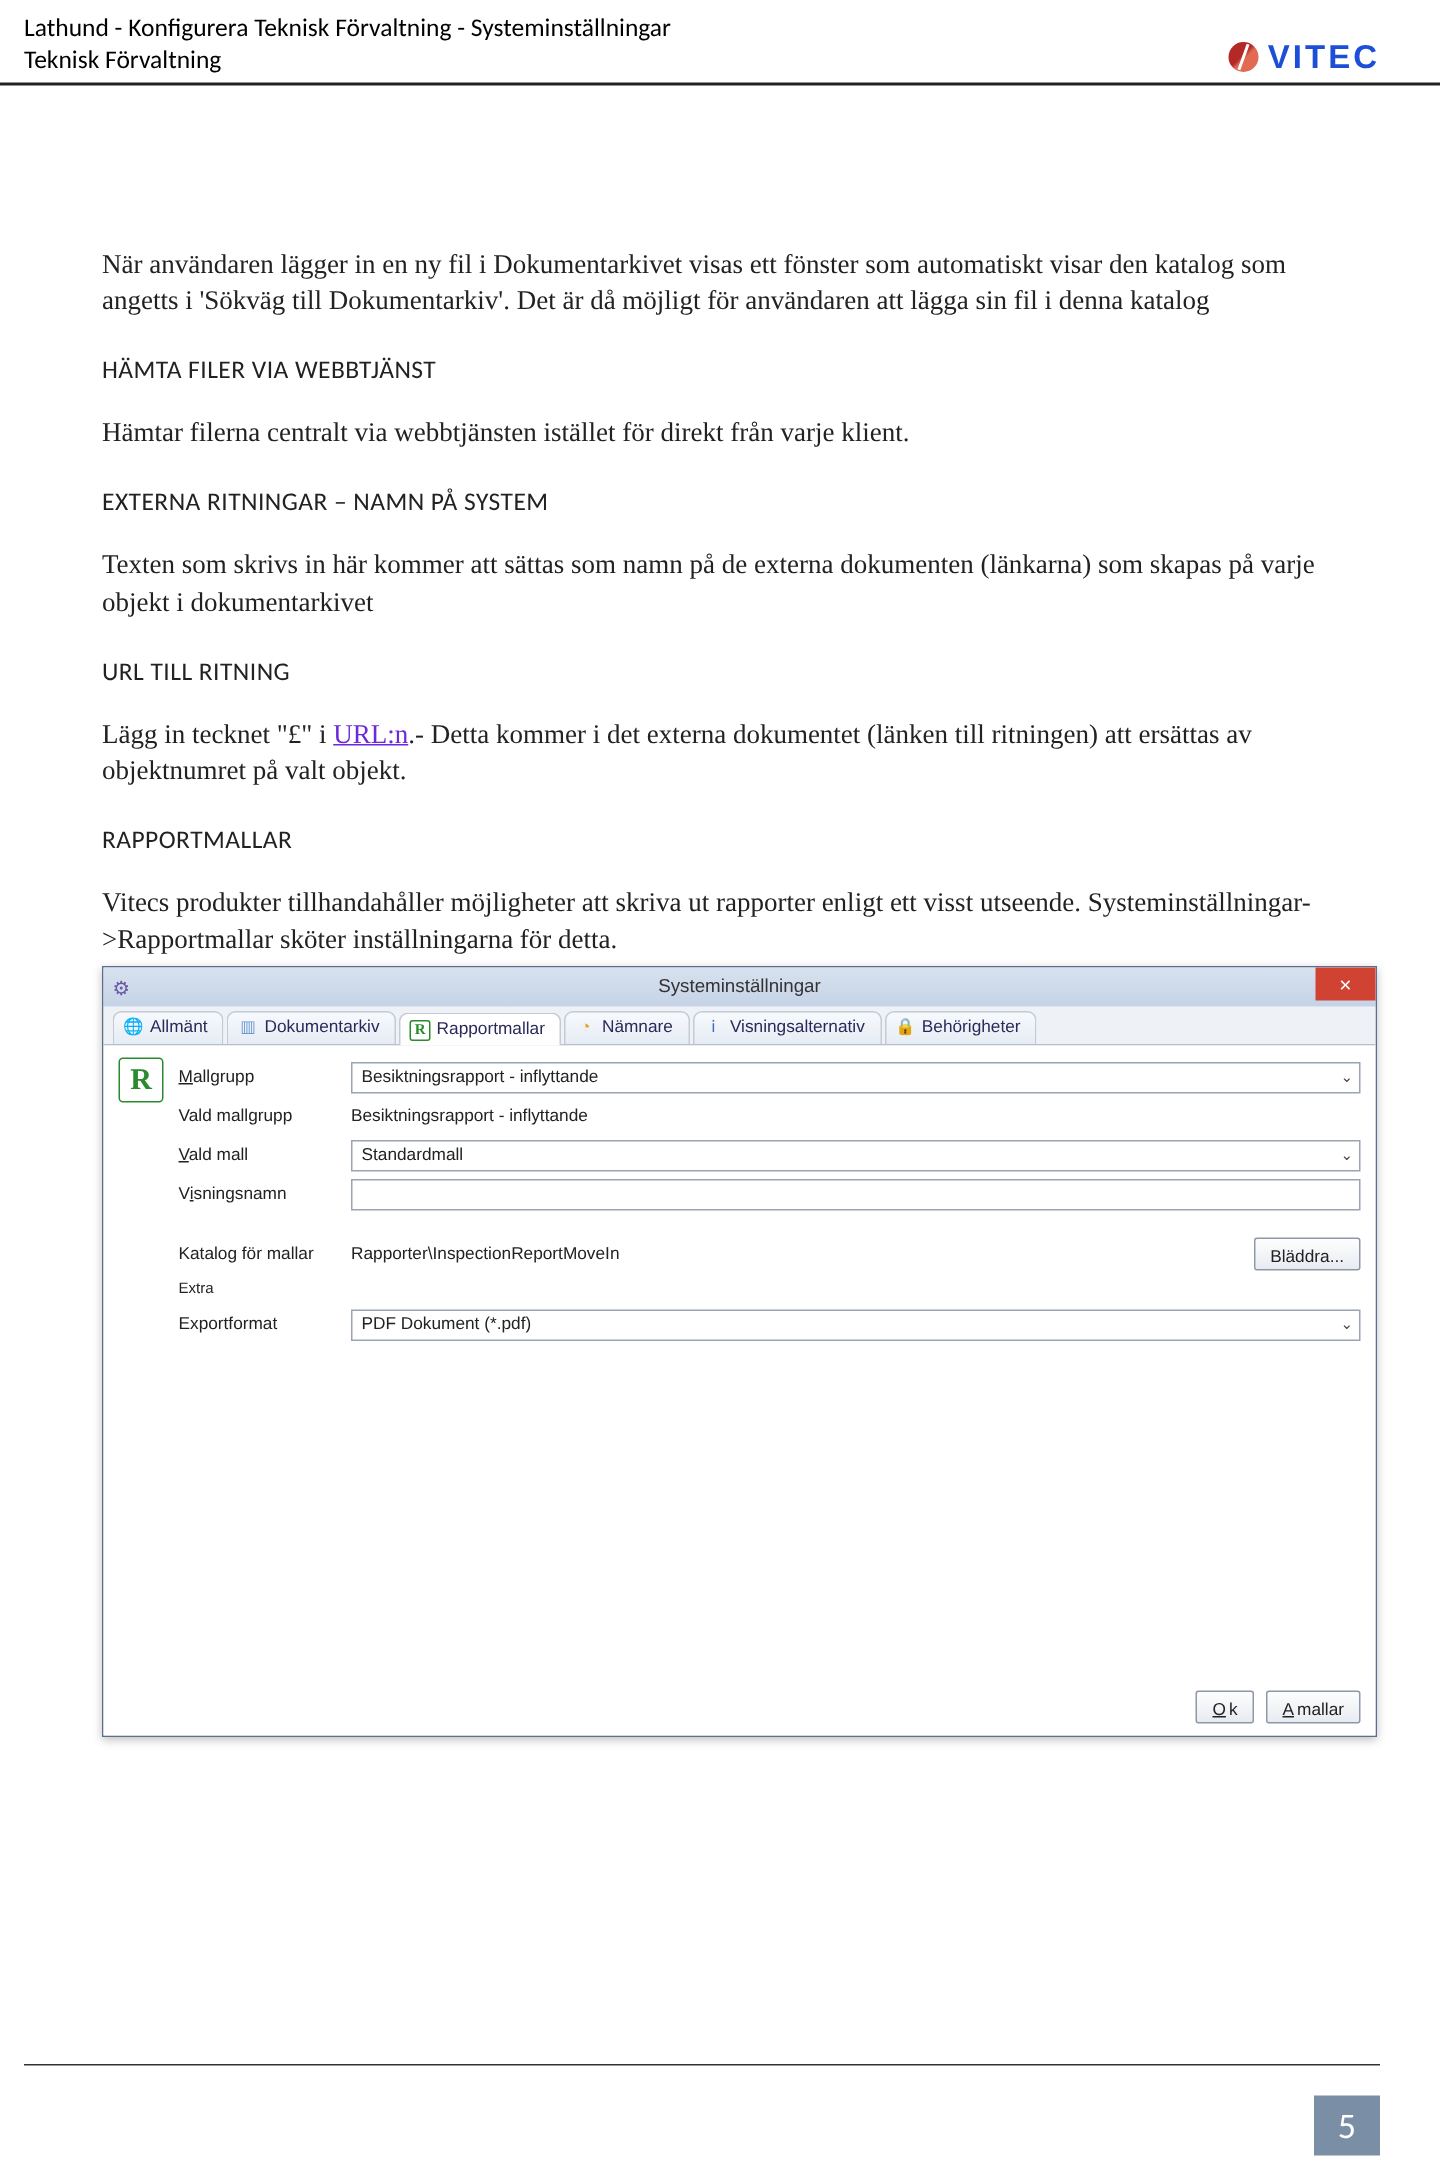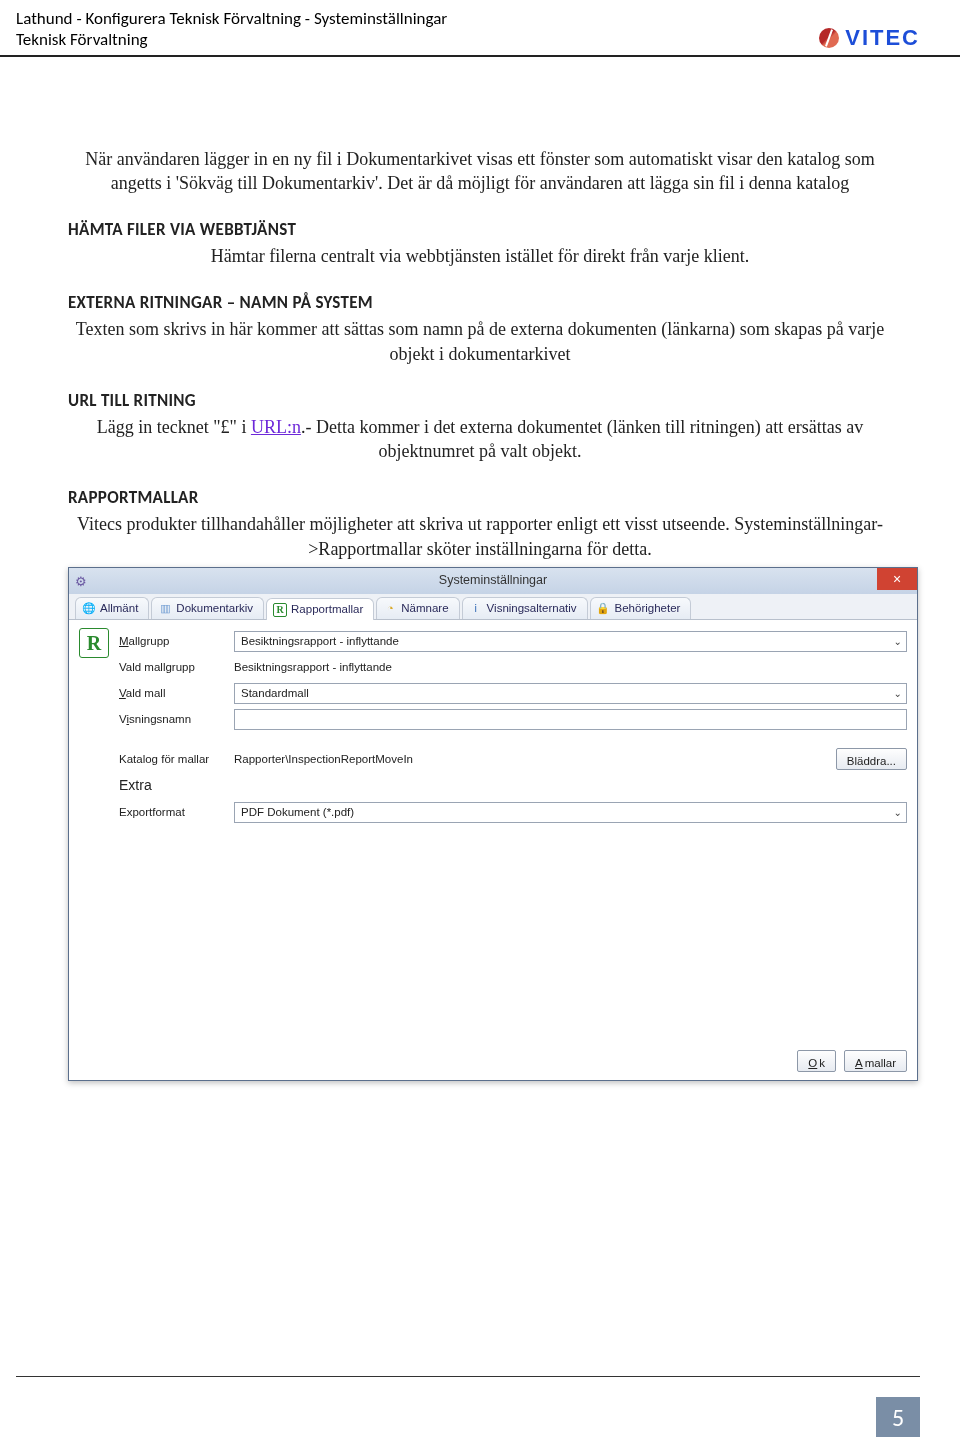--- a/index.html
+++ b/index.html
@@ -22,23 +22,23 @@
   .vitec-circle {
     width:20px; height:20px; border-radius:50%;
     background: linear-gradient(135deg,#b52828 45%,#e06a52 55%);
     position:relative;
   }
   .vitec-circle::after{
     content:""; position:absolute; left:9px; top:1px; width:2px; height:18px;
     background:#fff; transform:rotate(20deg);
   }
   .page-content { padding: 90px 68px 0 68px; font-size:18px; line-height:1.35; }
-  .page-content p { margin:0 0 4px 0;text-align:center; }
+  .page-content p { margin:17px 0 4px 0; }
   h4 {
-    font-family: Calibri, 'Segoe UI', sans-serif; font-weight:700;
+    font-family: Calibri, 'Segoe UI', sans-serif; font-weight:400;
     font-size:17px; letter-spacing:0.3px; margin:24px 0 2px 0; color:#222;
   }
   .url-link { color:#6d28d9; text-decoration:underline; }
   .page-number {
     position:absolute; right:40px; bottom:16px;
     width:44px; height:40px; background:#7a8ea6;
     color:#fff; font-family: Calibri, sans-serif; font-size:24px;
     display:flex; align-items:center; justify-content:center;
   }
   .footer-rule { position:absolute; left:16px; right:40px; bottom:76px; border-top:1px solid #333; }
@@ -102,21 +102,21 @@
   .textfield {
     flex:1; height:21px; border:1px solid #9aa4b3; background:#fff;
     padding:0 6px; font-size:11.5px; display:flex; align-items:center;
   }
   .btn {
     height:22px; padding:0 10px; font-size:11.5px;
     border:1px solid #8d98a8; background:linear-gradient(#fefefe,#e7ebf1);
     display:inline-flex; align-items:flex-end; gap:2px; border-radius:2px;
   }
   .spacer { height:14px; }
-  .section-label { font-size:14px; padding:4px 0 4px 0; }
+  .section-label { font-size:10px; padding:4px 0 4px 0; }
   .footer-buttons {
     position:absolute; right:10px; bottom:8px; display:flex; gap:8px;
   }
   .outro { margin-top:30px; }
 </style>
 </head>
 <body>
 
 <div class="page-header">
   <div class="left">

